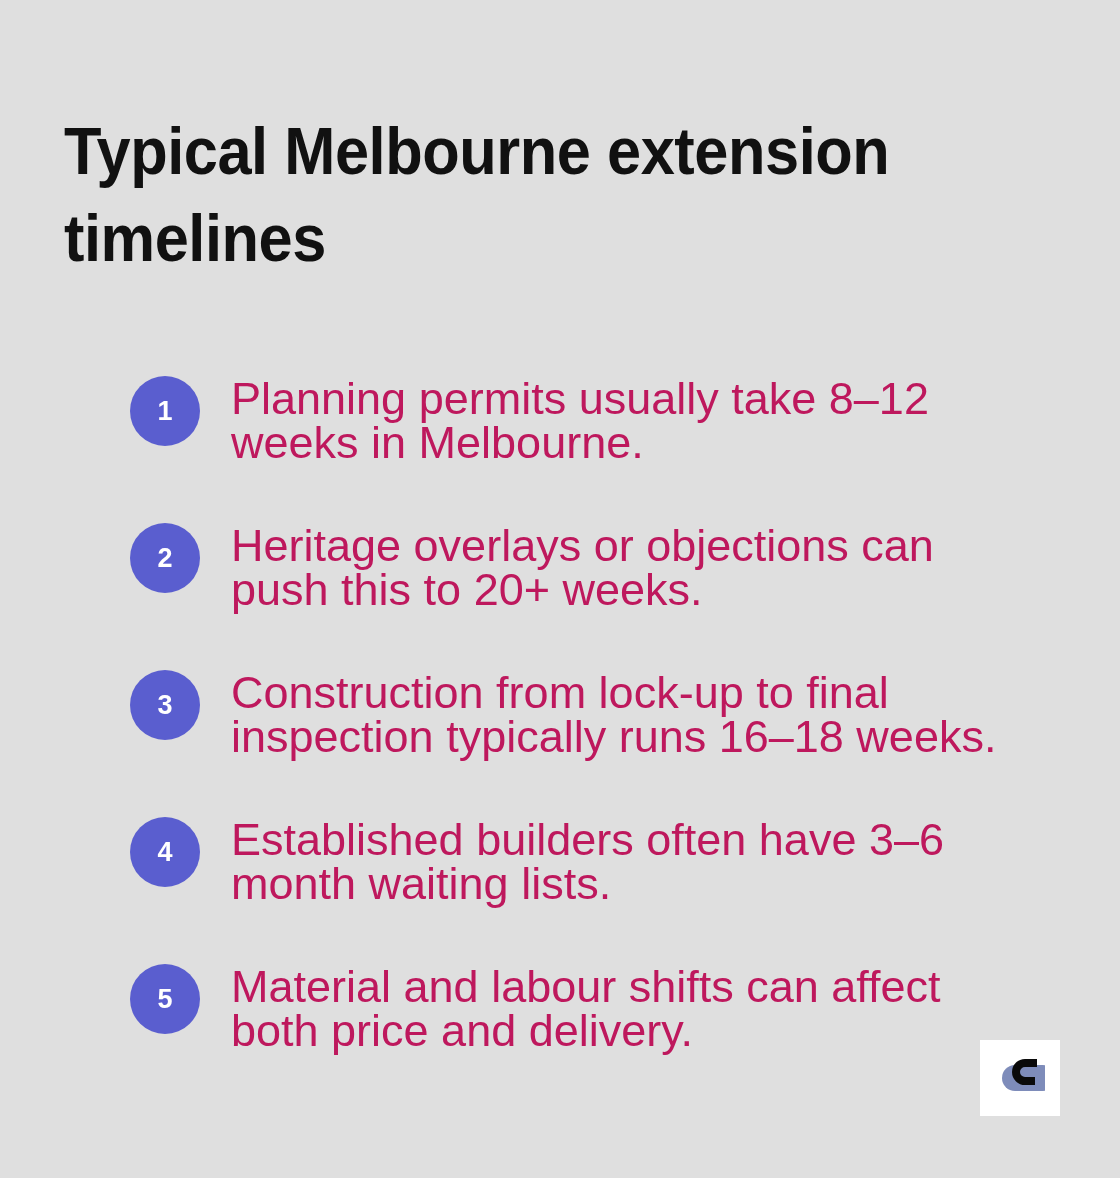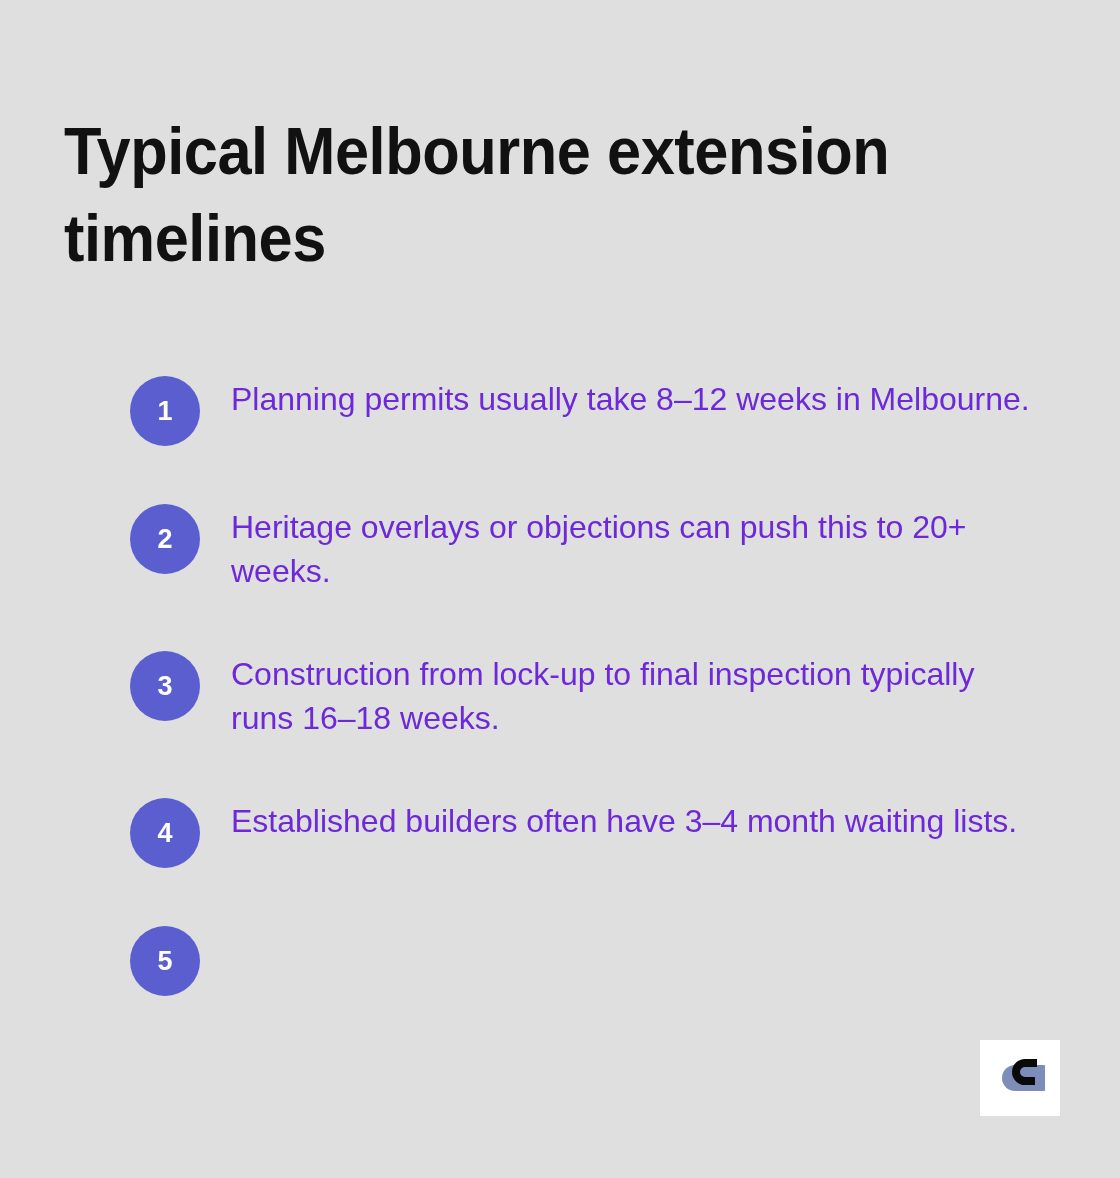--- a/index.html
+++ b/index.html
@@ -77,24 +77,24 @@
     align-items: center;
     justify-content: center;
     font-size: 27px;
     font-weight: 700;
     line-height: 1;
     font-family: "Liberation Sans", "DejaVu Sans", sans-serif;
   }
   .item-text {
     display: block;
     font-family: "Liberation Sans Narrow", "Liberation Sans", "DejaVu Sans Condensed", sans-serif;
-    font-size: 32px;
+    font-size: 45px;
     line-height: 44px;
     font-weight: 400;
-    color: #6d28d9;
+    color: #be185d;
     letter-spacing: 0px;
     padding-top: 1px;
     max-width: 805px;
   }
 
   
   .logo-card {
     position: absolute;
     left: 980px;
     top: 1040px;
@@ -132,25 +132,26 @@
       <span class="item-text">Heritage overlays or objections can push this to 20+ weeks.</span>
     </li>
 
     <li class="list-item">
       <span class="badge">3</span>
       <span class="item-text">Construction from lock-up to final inspection typically runs 16–18 weeks.</span>
     </li>
 
     <li class="list-item">
       <span class="badge">4</span>
-      <span class="item-text">Established builders often have 3–4 month waiting lists.</span>
+      <span class="item-text">Established builders often have 3–6 month waiting lists.</span>
     </li>
 
     <li class="list-item">
       <span class="badge">5</span>
+      <span class="item-text">Material and labour shifts can affect both price and delivery.</span>
     </li>
 
   </ul>
 
   <div class="logo-card">
     <svg class="logo-mark" viewBox="0 0 50 46">
       <path d="M26 10 H48 A13 13 0 0 1 48 36 H20 A13 13 0 0 1 20 10 Z" fill="#7e8cba"></path>
       <path d="M30 4 A13 13 0 0 0 30 30 H40 V22 H30 A5 5 0 0 1 30 12 H42 V4 Z" fill="#0a0a0a"></path>
       <path d="M30 4 H42 V12 H30 Z" fill="#0a0a0a"></path>
     </svg>

